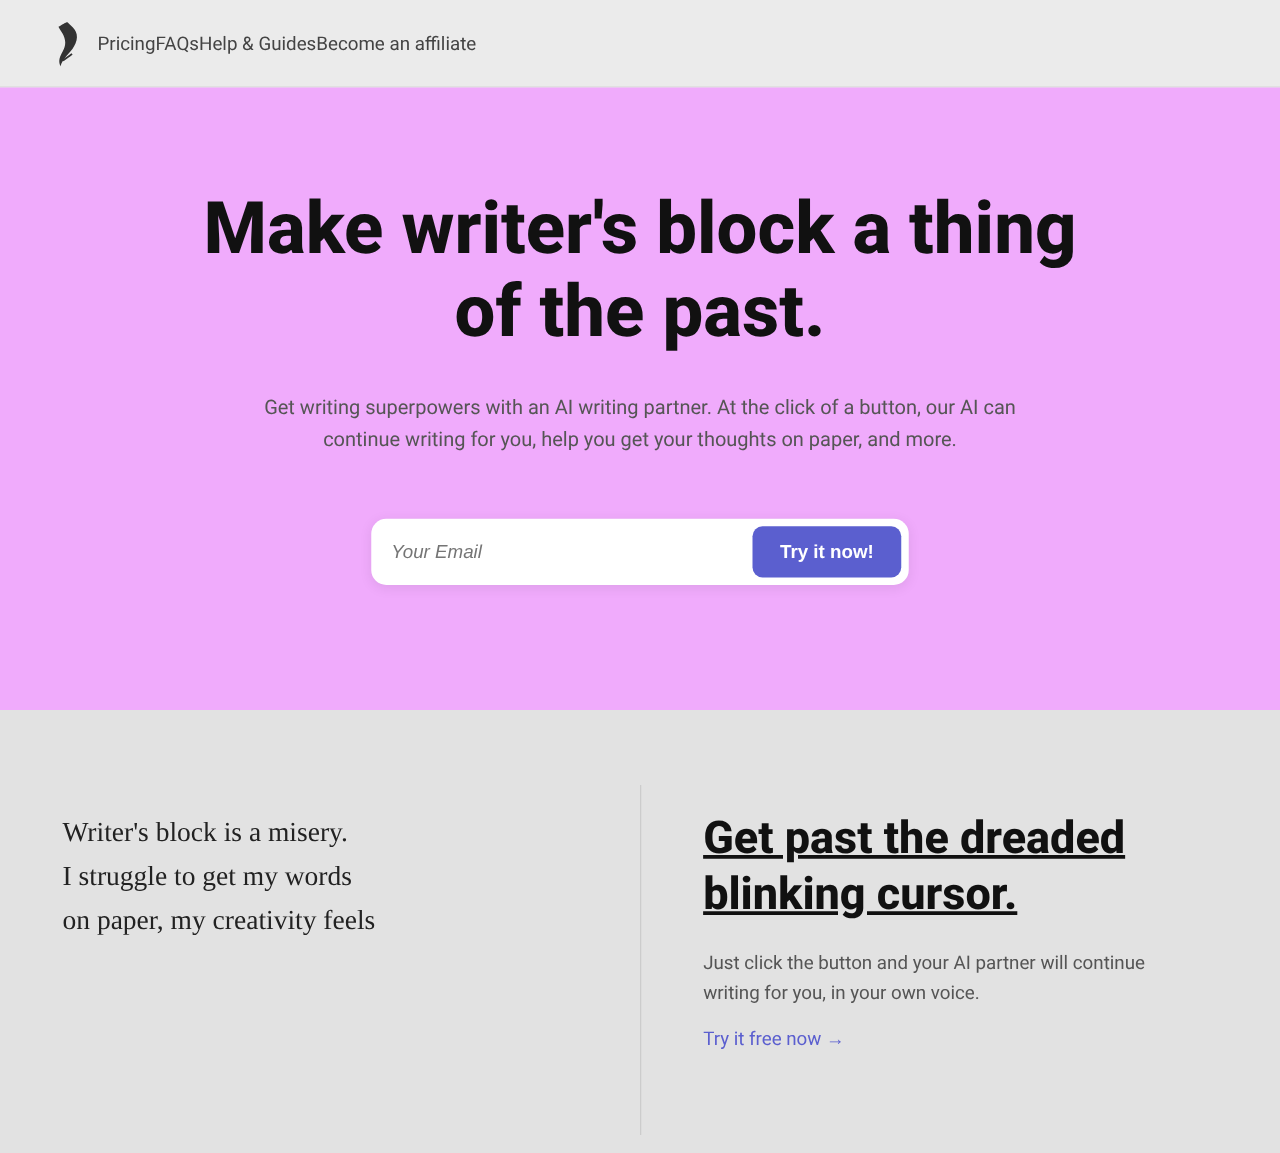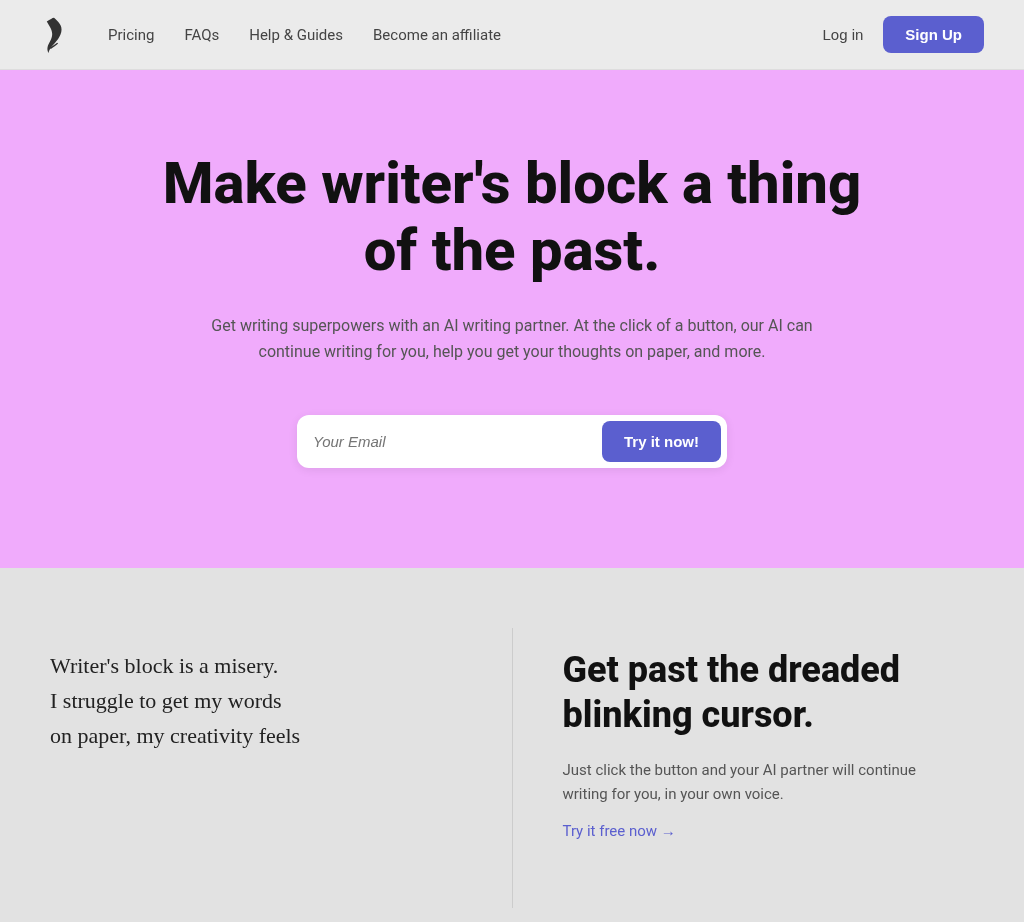--- a/index.html
+++ b/index.html
@@ -23,21 +23,20 @@
       justify-content: space-between;
       padding: 0 40px;
       height: 70px;
       background-color: #ebebeb;
       border-bottom: 1px solid #ddd;
     }
 
     .navbar-left {
       display: flex;
       align-items: center;
-      gap: 30px;
     }
 
     .logo {
       display: flex;
       align-items: center;
       margin-right: 10px;
     }
 
     .logo svg {
       width: 28px;
@@ -167,20 +166,21 @@
       justify-content: flex-start;
     }
 
     .feature-title {
       font-size: 36px;
       font-weight: 800;
       color: #111;
       line-height: 1.25;
       margin-bottom: 20px;
       max-width: 380px;
+      text-decoration: underline;
     }
 
     .feature-desc {
       font-size: 15px;
       color: #555;
       line-height: 1.6;
       max-width: 380px;
       margin-bottom: 16px;
     }
 
@@ -206,24 +206,20 @@
       <svg viewBox="0 0 28 42" fill="none" xmlns="http://www.w3.org/2000/svg">
         <path d="M14 2 C18 6, 24 10, 22 18 C20 26, 14 30, 10 36 C8 39, 8 41, 8 41 C8 41, 6 38, 7 34 C8 30, 12 26, 12 20 C12 14, 8 10, 6 6 C10 4, 12 2, 14 2Z" fill="#333"></path>
         <path d="M10 36 C12 34, 16 32, 18 30" stroke="#333" stroke-width="1.5" fill="none"></path>
       </svg>
     </div>
     <a class="nav-link">Pricing</a>
     <a class="nav-link">FAQs</a>
     <a class="nav-link">Help &amp; Guides</a>
     <a class="nav-link">Become an affiliate</a>
   </div>
-  <div class="navbar-right">
-    <button class="login-btn">Log in</button>
-    <button class="signup-btn">Sign Up</button>
-  </div>
 </nav>
 
 <section class="hero">
   <h1 class="hero-title">Make writer's block a thing of the past.</h1>
   <p class="hero-subtitle">Get writing superpowers with an AI writing partner. At the click of a button, our AI can continue writing for you, help you get your thoughts on paper, and more.</p>
   <div class="email-form">
     <input class="email-input" type="email" placeholder="Your Email" style="">
     <button class="try-btn">Try it now!</button>
   </div>
 </section>

